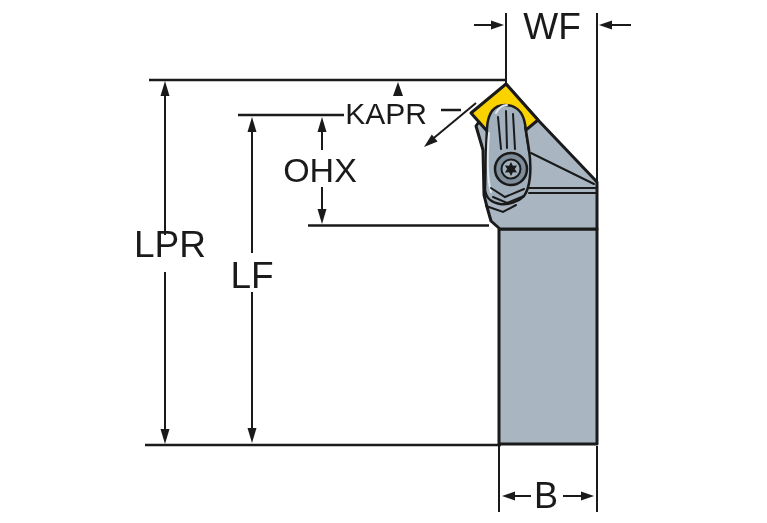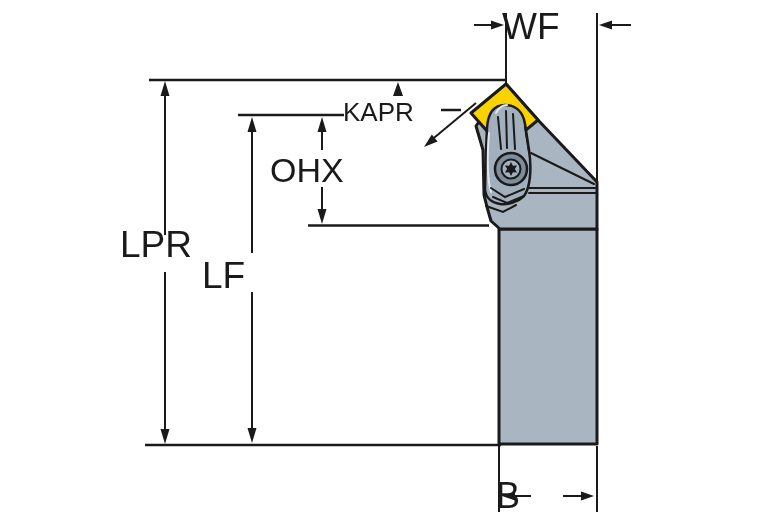--- a/index.html
+++ b/index.html
@@ -7,27 +7,28 @@
     position:relative;
     width:767px;height:523px;
     background:var(--c-background,#fff);
     font-family:"Liberation Sans", sans-serif;
     overflow:hidden;
   }
   #drawing{position:absolute;left:0;top:0;}
   .dim-label{
     position:absolute;
     width:100px;
+    text-align:center;
     color:var(--c-outline,#1a1a1a);
     white-space:nowrap;
     line-height:1;
     user-select:none;
   }
   .lbl-wf  {left:502px;top:8px;  font-size:37px;}
-  .lbl-kapr{left:343px;top:99px; font-size:26px;}
+  .lbl-kapr{left:336px;top:99px; font-size:30px;}
   .lbl-ohx {left:270px;top:153px;font-size:34px;}
   .lbl-lpr {left:120px;top:226px;font-size:37px;}
   .lbl-lf  {left:202px;top:257px;font-size:37px;}
   .lbl-b   {left:496px;top:478px;font-size:36px;}
   
   .ref-line    {stroke:var(--c-outline);stroke-width:2.5;fill:none;}
   .ext-line    {stroke:var(--c-outline);stroke-width:2;fill:none;}
   .dim-line    {stroke:var(--c-outline);stroke-width:2;fill:none;}
   .arrowhead   {fill:var(--c-outline);stroke:none;}
   .tool-outline{stroke:var(--c-outline);stroke-width:3;stroke-linejoin:round;}

